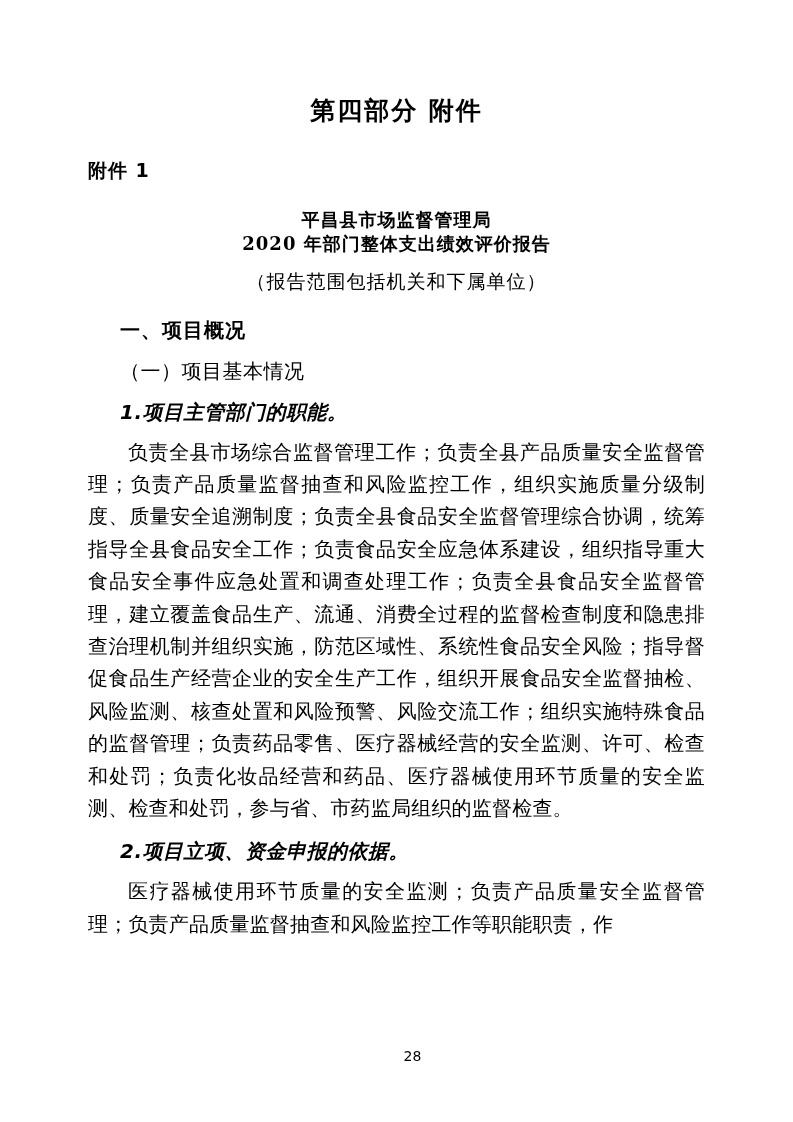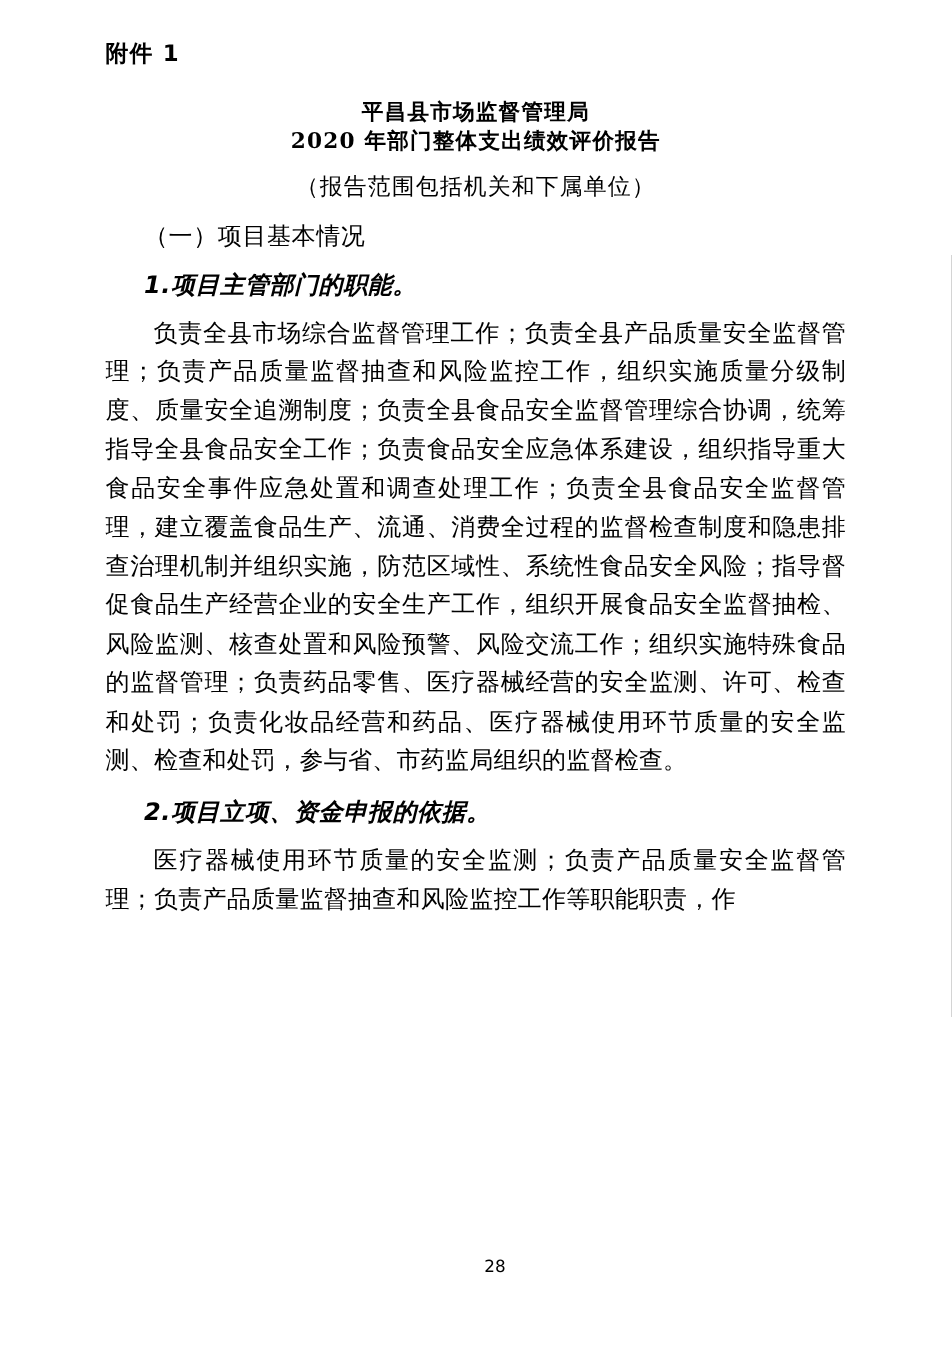--- a/index.html
+++ b/index.html
@@ -103,30 +103,32 @@
     font-family: "DejaVu Sans", sans-serif;
     font-size: 14px;
   }
 </style>
 </head>
 <body>
 
 <div class="page">
   <div class="content">
 
+    <div class="part-title">第四部分  附件</div>
 
     <div class="attachment-label">附件 1</div>
 
     <div class="doc-title">
       <span class="line1">平昌县市场监督管理局</span>
       <span class="line2">2020 年部门整体支出绩效评价报告</span>
     </div>
 
     <div class="doc-subtitle">（报告范围包括机关和下属单位）</div>
 
+    <div class="h1">一、项目概况</div>
 
     <div class="h2">（一）项目基本情况</div>
 
     <div class="h3">1.项目主管部门的职能。</div>
 
     <div class="para">负责全县市场综合监督管理工作；负责全县产品质量安全监督管理；负责产品质量监督抽查和风险监控工作，组织实施质量分级制度、质量安全追溯制度；负责全县食品安全监督管理综合协调，统筹指导全县食品安全工作；负责食品安全应急体系建设，组织指导重大食品安全事件应急处置和调查处理工作；负责全县食品安全监督管理，建立覆盖食品生产、流通、消费全过程的监督检查制度和隐患排查治理机制并组织实施，防范区域性、系统性食品安全风险；指导督促食品生产经营企业的安全生产工作，组织开展食品安全监督抽检、风险监测、核查处置和风险预警、风险交流工作；组织实施特殊食品的监督管理；负责药品零售、医疗器械经营的安全监测、许可、检查和处罚；负责化妆品经营和药品、医疗器械使用环节质量的安全监测、检查和处罚，参与省、市药监局组织的监督检查。</div>
 
     <div class="h3">2.项目立项、资金申报的依据。</div>
 
     <div class="para">医疗器械使用环节质量的安全监测；负责产品质量安全监督管理；负责产品质量监督抽查和风险监控工作等职能职责，作</div>

